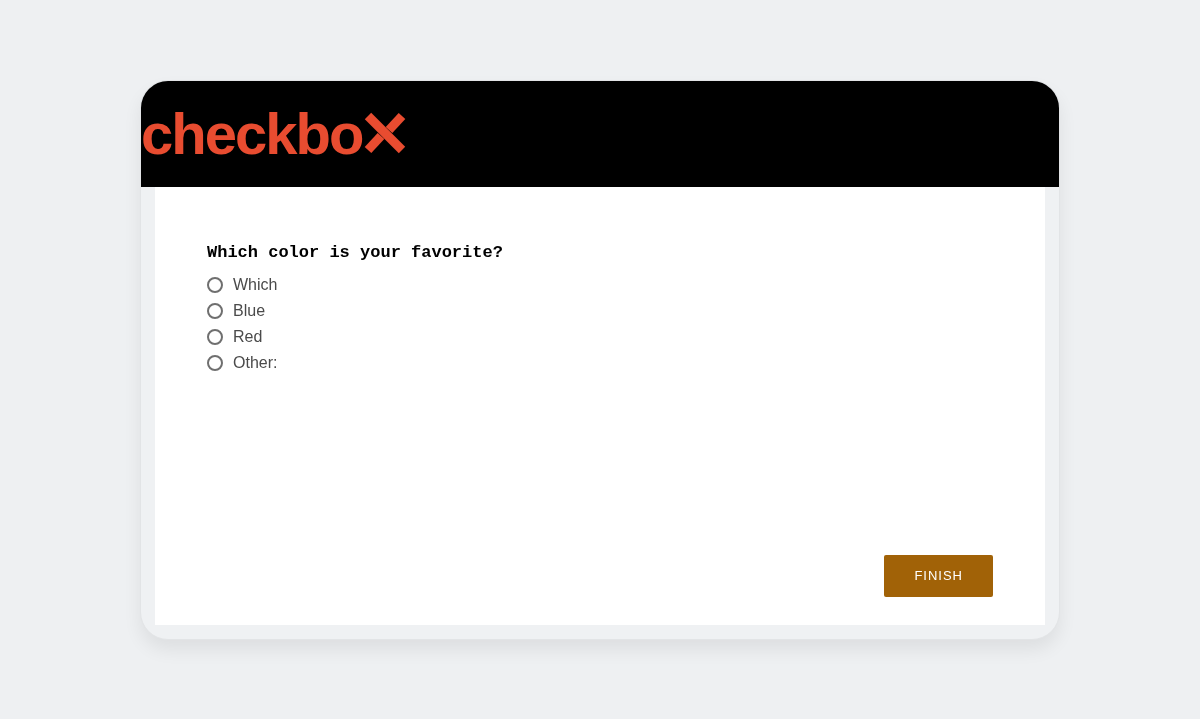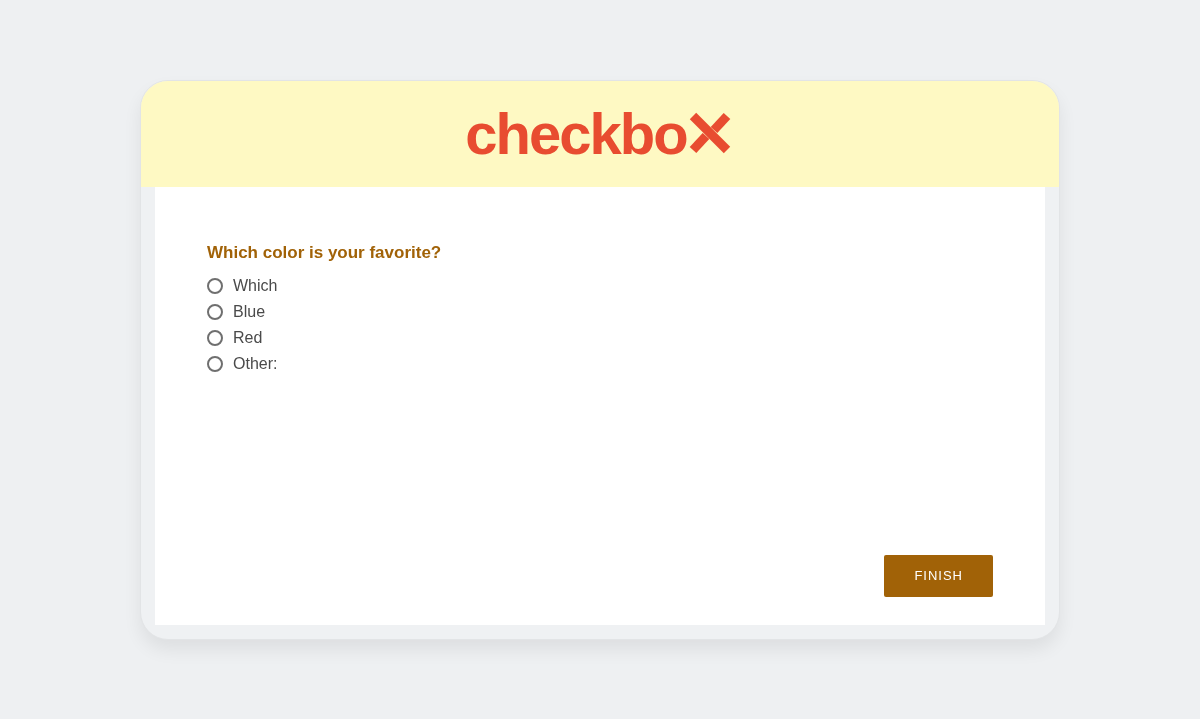--- a/index.html
+++ b/index.html
@@ -21,22 +21,22 @@
       border-radius: 28px;
       box-shadow: 0 10px 18px rgba(0,0,0,0.07);
       overflow: hidden;
       display: flex;
       flex-direction: column;
     }
     .header {
       height: 106px;
       display: flex;
       align-items: center;
-      justify-content: center;
-      background: #fef9c3;
+      justify-content: flex-start;
+      background: #000000;
     }
     .logo-wrap {
       display: flex;
       align-items: baseline;
       gap: 2px;
     }
     .logo-text {
       font-family: 'Segoe UI', Helvetica, Arial, sans-serif;
       font-size: 58px;
       font-weight: 700;
@@ -55,24 +55,24 @@
     .content {
       flex: 1;
       margin: 0 14px 14px 14px;
       background: #ffffff;
       position: relative;
       padding: 56px 52px 28px 52px;
       display: flex;
       flex-direction: column;
     }
     .question {
-      font-family: Liberation Sans, sans-serif;
+      font-family: Liberation Mono, monospace;
       font-size: 17px;
       font-weight: 700;
-      color: #a16207;
+      color: #000000;
       margin-bottom: 14px;
     }
     .options {
       display: flex;
       flex-direction: column;
       gap: 8px;
     }
     .option {
       display: flex;
       align-items: center;

